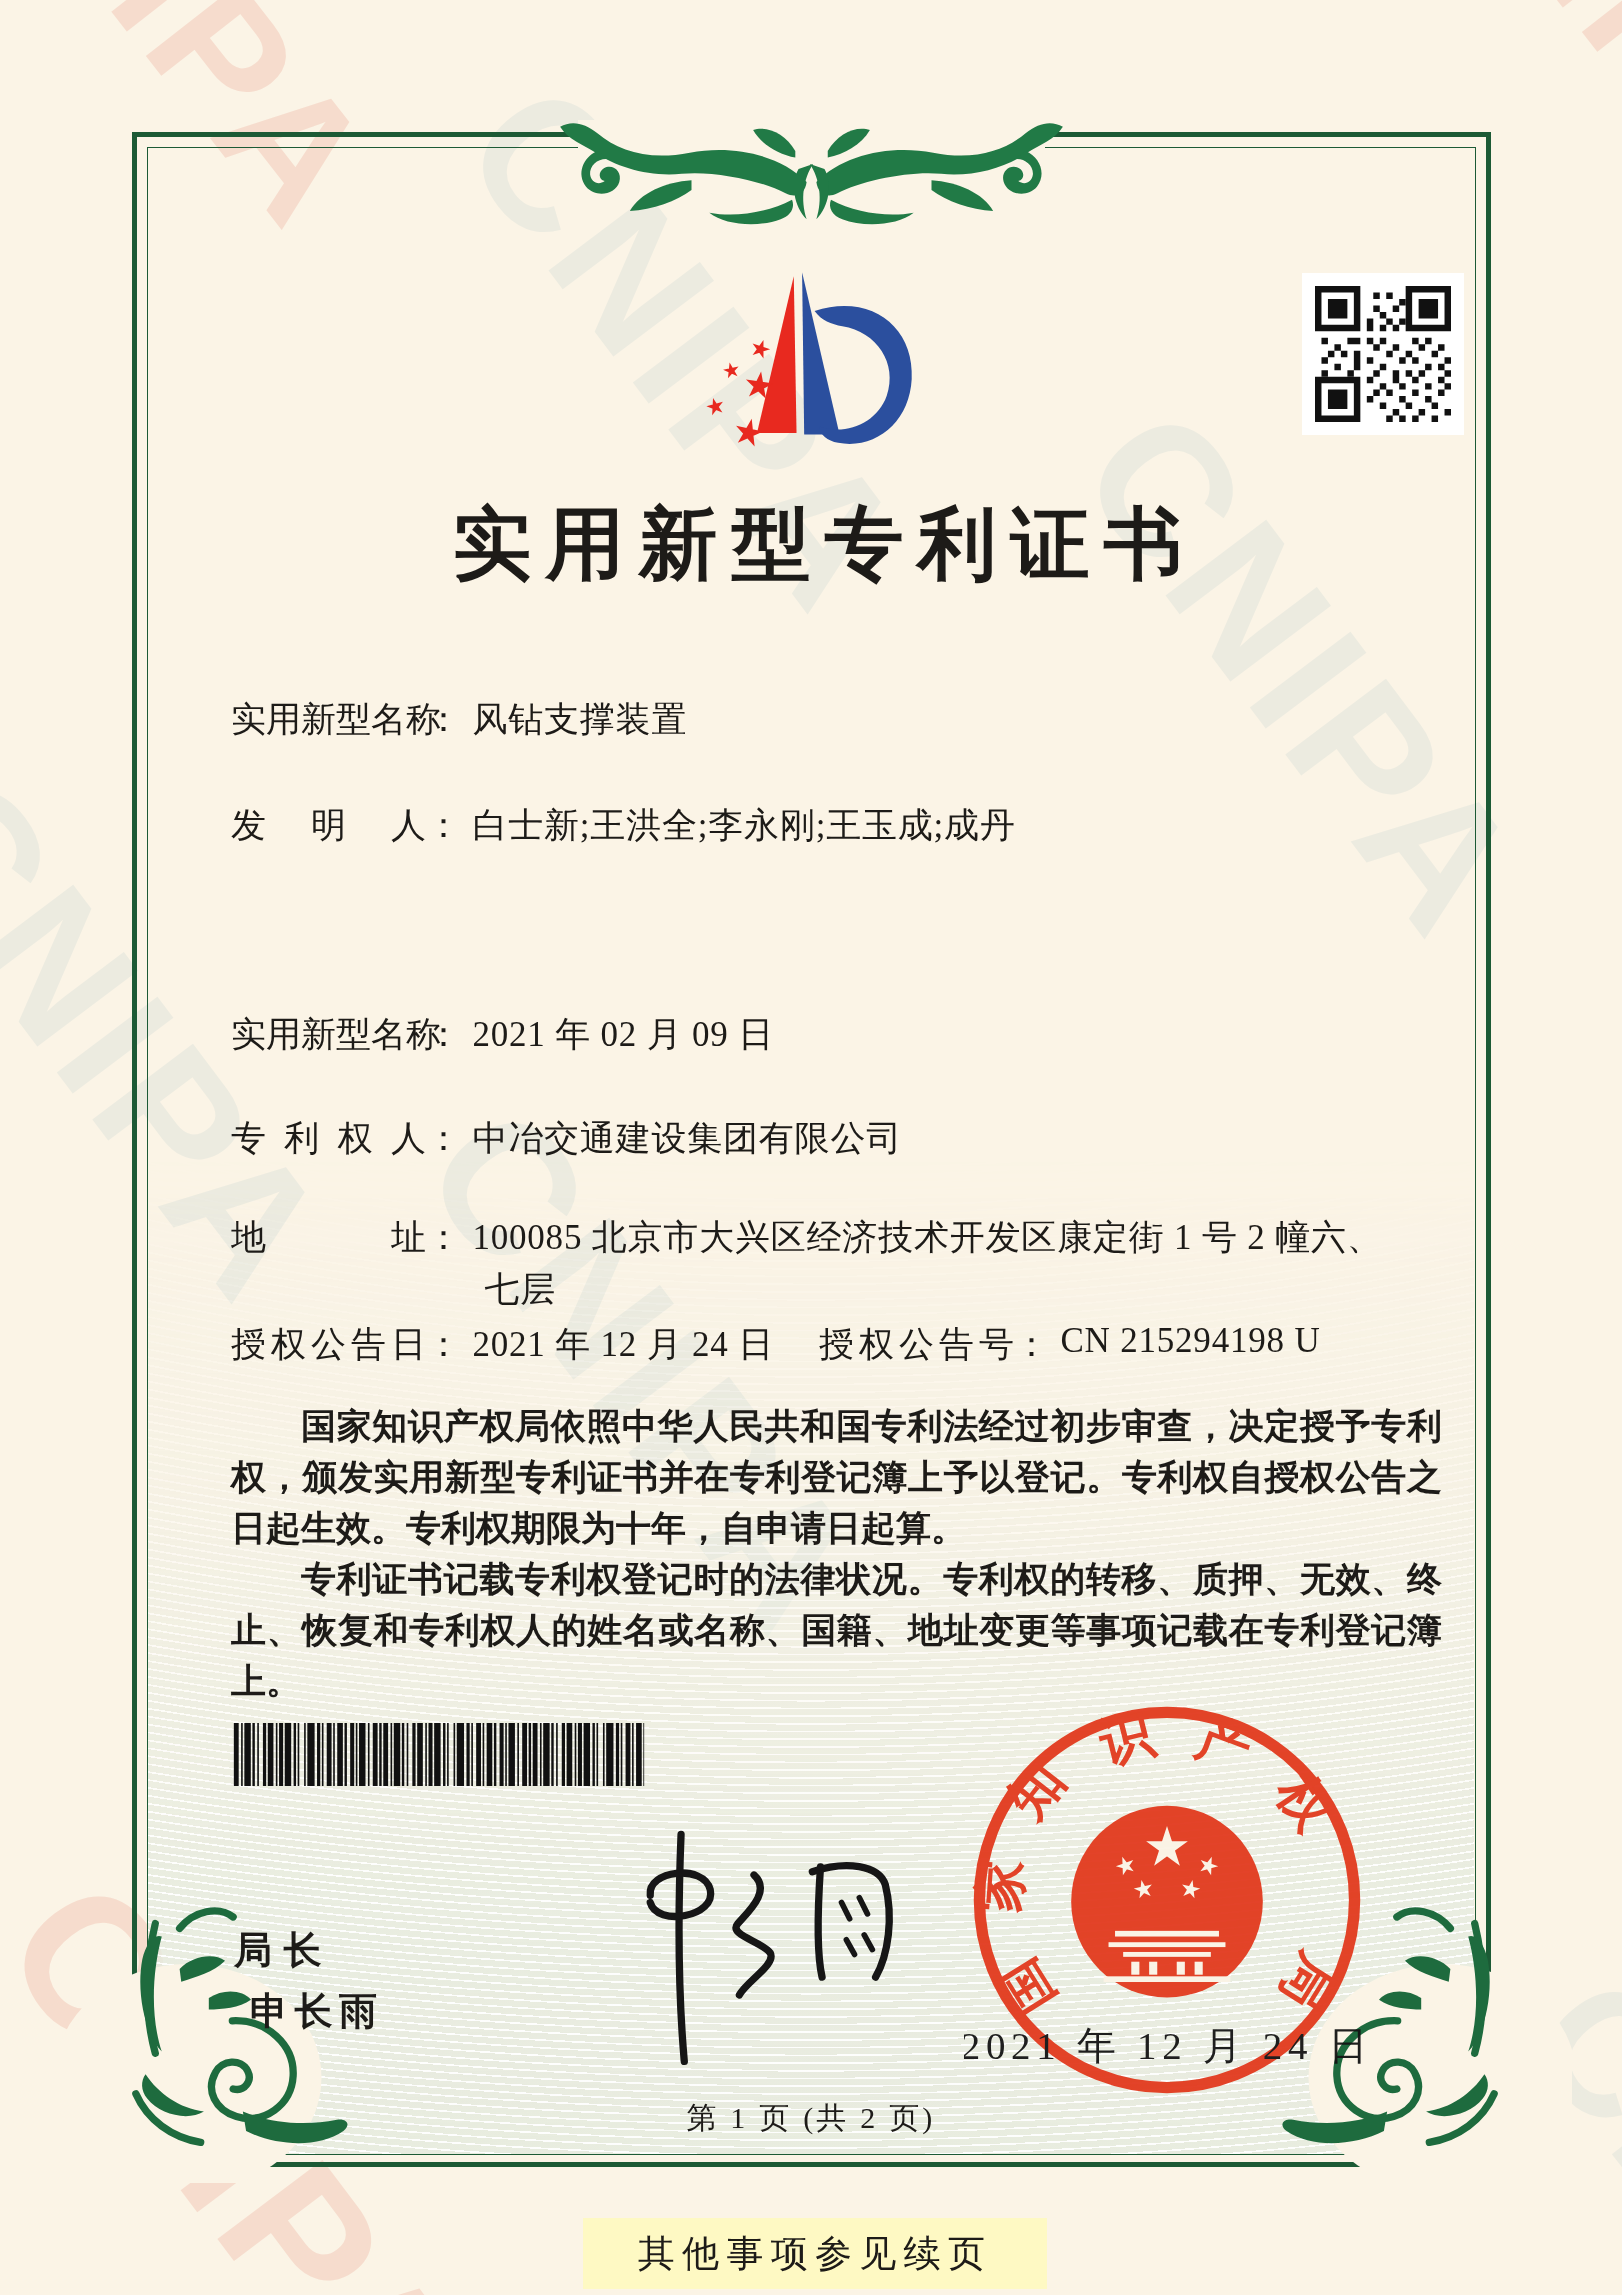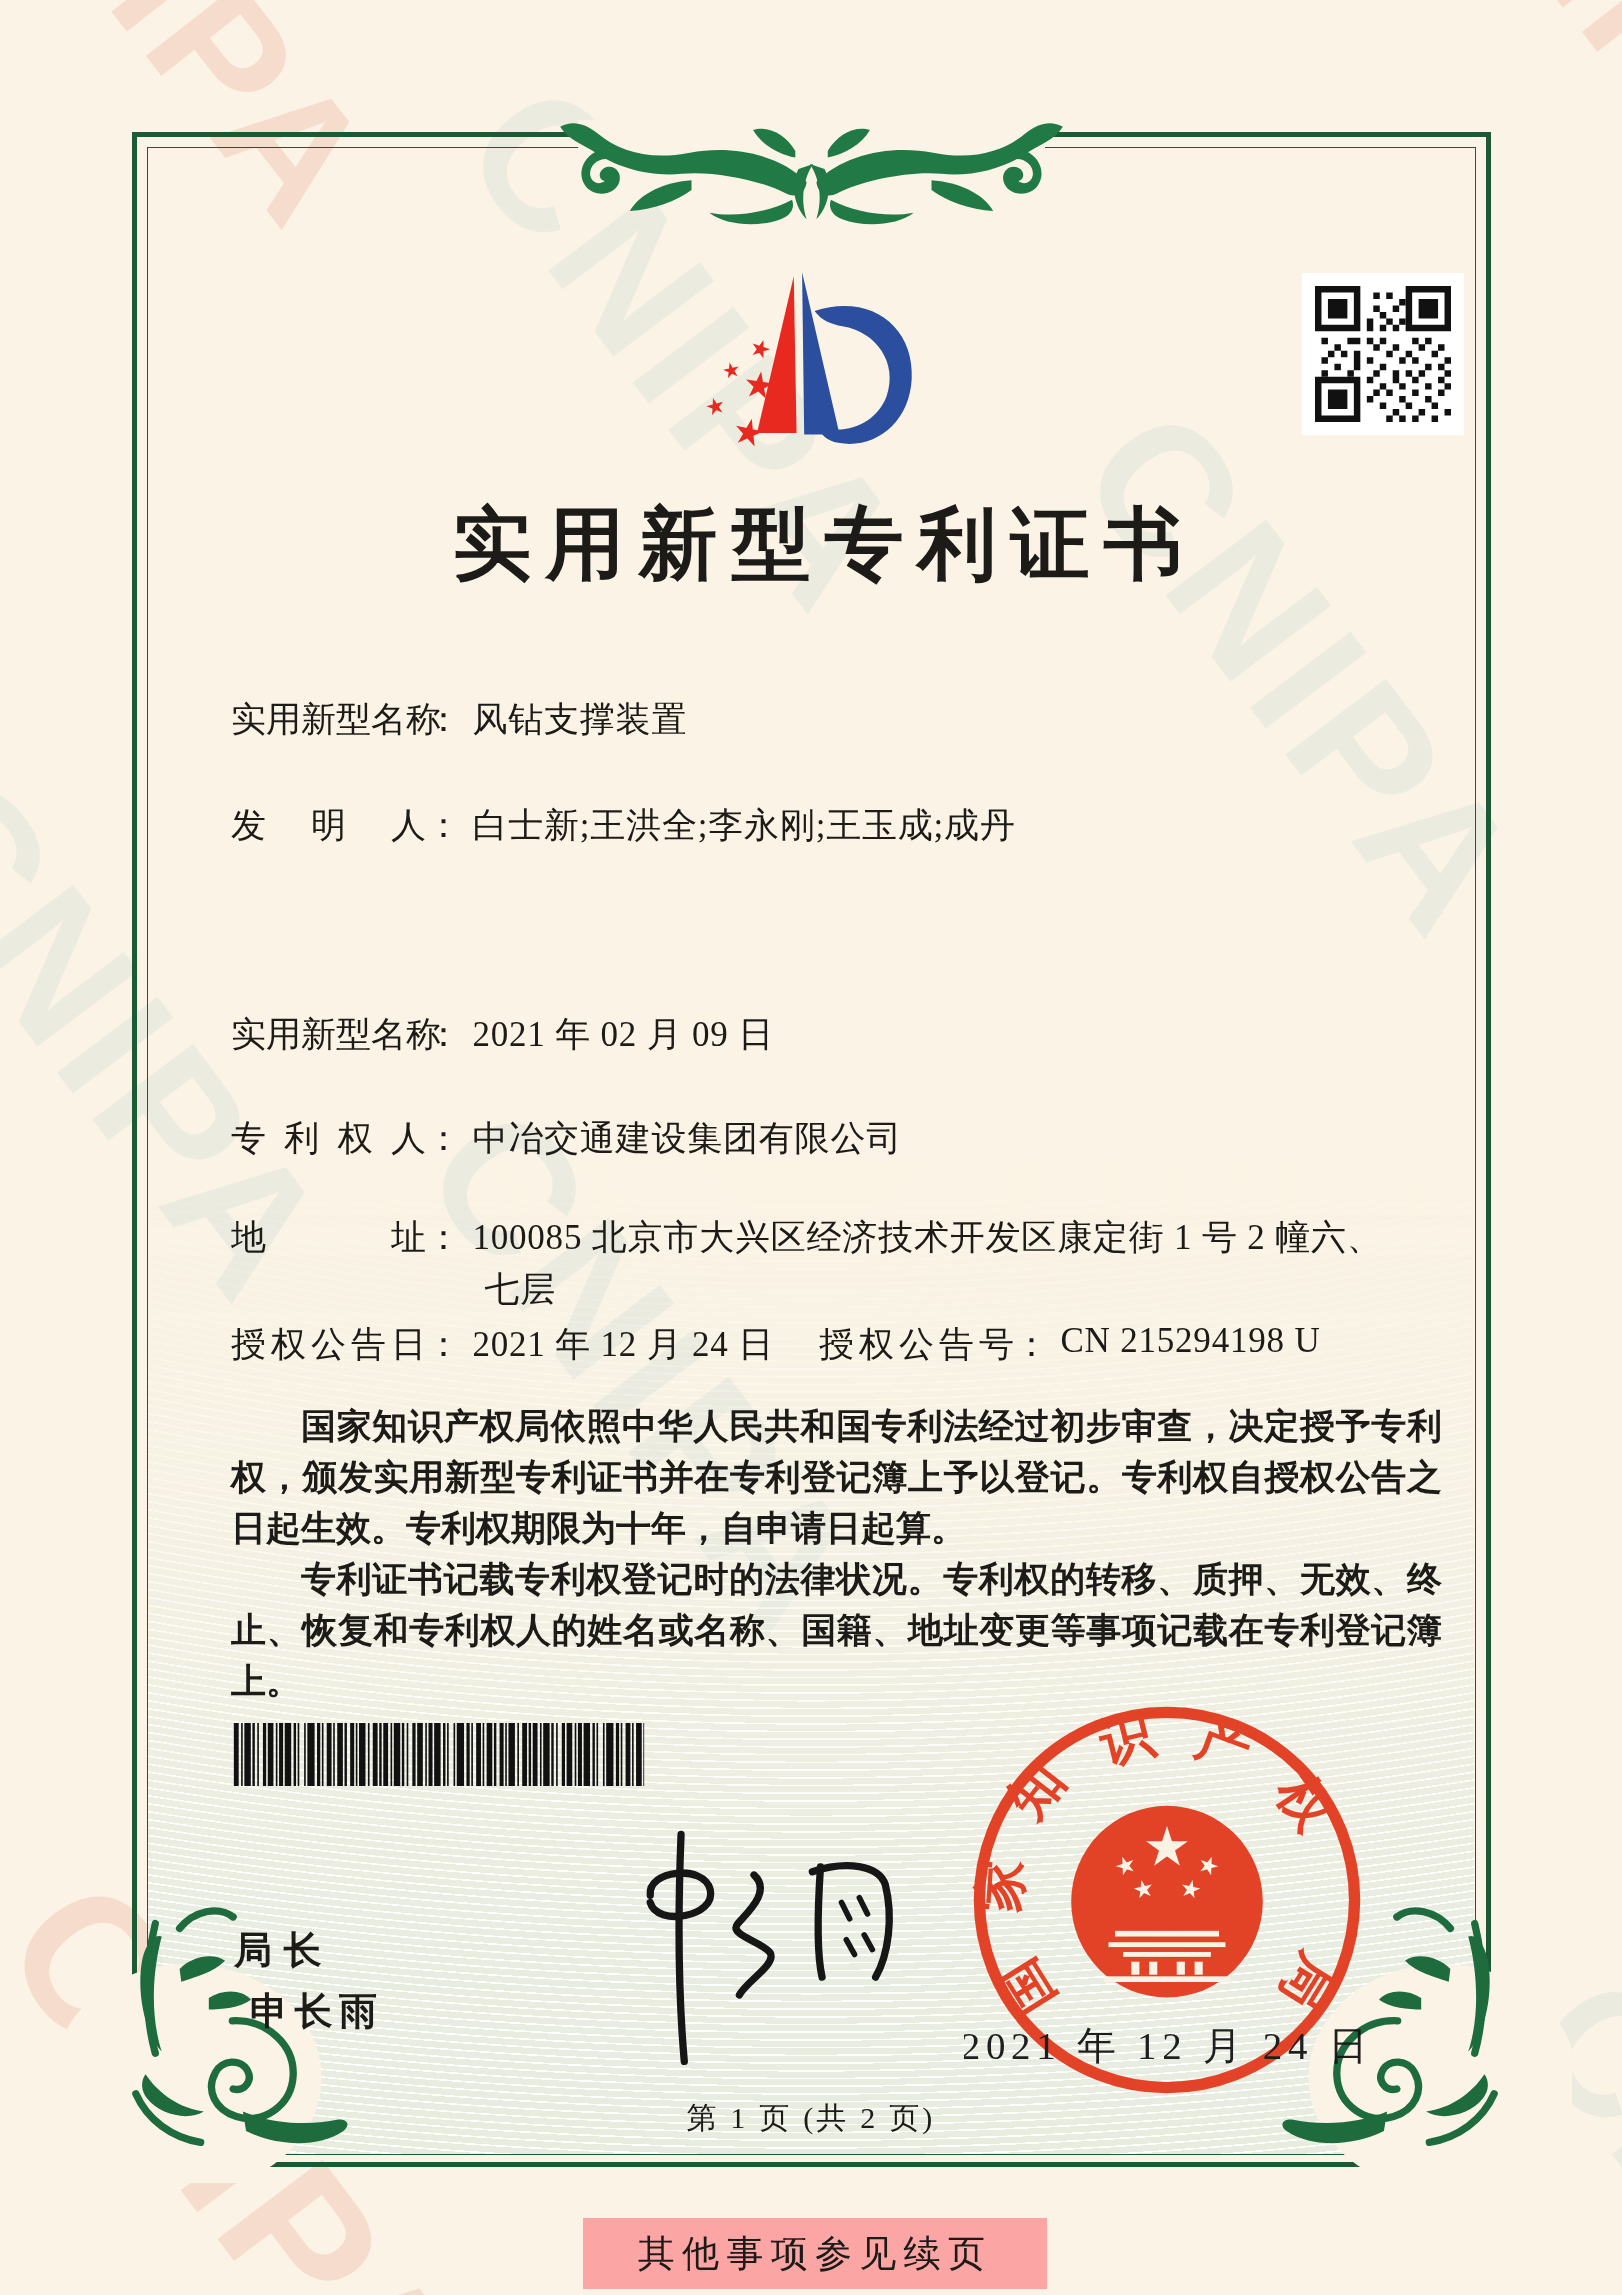--- a/index.html
+++ b/index.html
@@ -73,21 +73,21 @@
   .sig-ink{position:absolute;z-index:7;left:600px;top:1818px;}
 
   
   .seal{position:absolute;z-index:8;left:964px;top:1697px;opacity:.95;}
   .seal text.ring{font-size:65px;font-weight:700;fill:#e23a1e;}
   .seal text.sdate{font-size:48px;letter-spacing:7px;fill:#141414;font-weight:400;}
 
   
   .pageinfo{position:absolute;z-index:6;left:148px;width:1326px;top:2098px;text-align:center;
             font-size:30px;letter-spacing:3.2px;}
-  .contstrip{position:absolute;z-index:6;left:583px;top:2218px;width:464px;height:71px;background:#fca5a5;
+  .contstrip{position:absolute;z-index:6;left:583px;top:2218px;width:464px;height:71px;background:#fef9c3;
              text-align:center;line-height:71px;font-size:37px;letter-spacing:7.3px;}
 </style>
 </head>
 <body>
 
 <div class="sheet">
 
   <div class="wm pink wm1">CNIPA</div>
   <div class="wm pink wm2">CNIPA</div>
   <div class="wm gray wm3">CNIPA</div>

